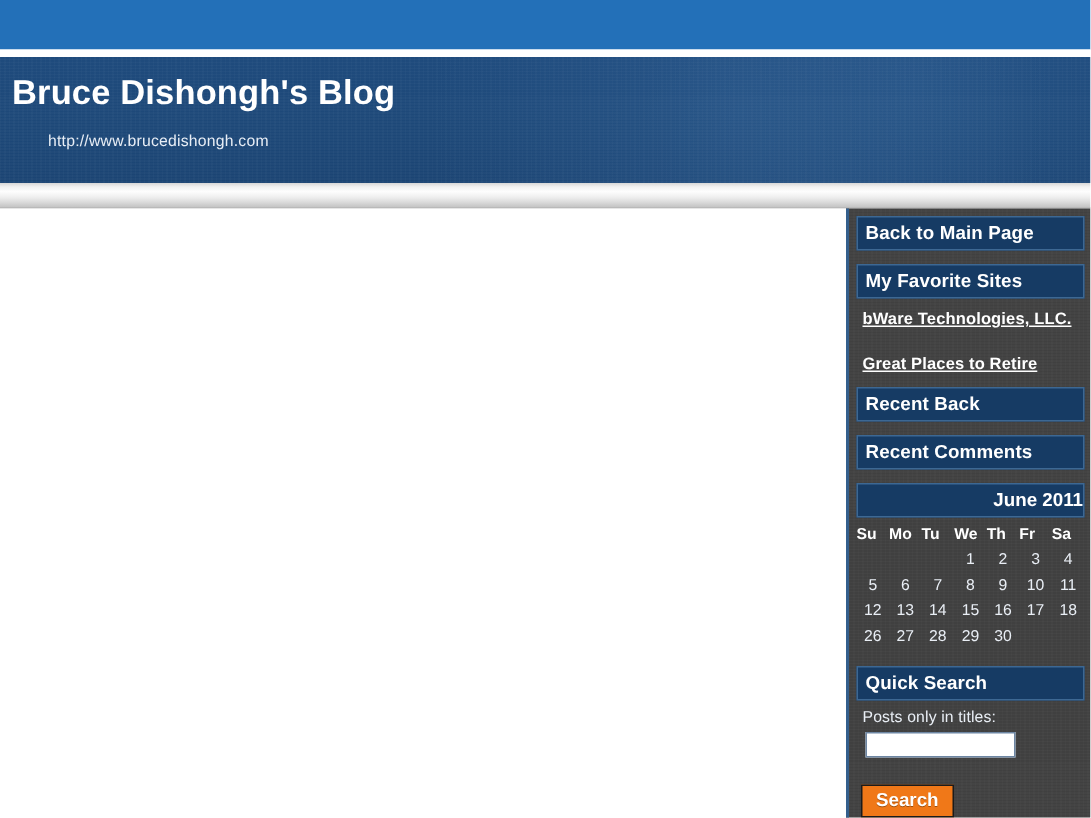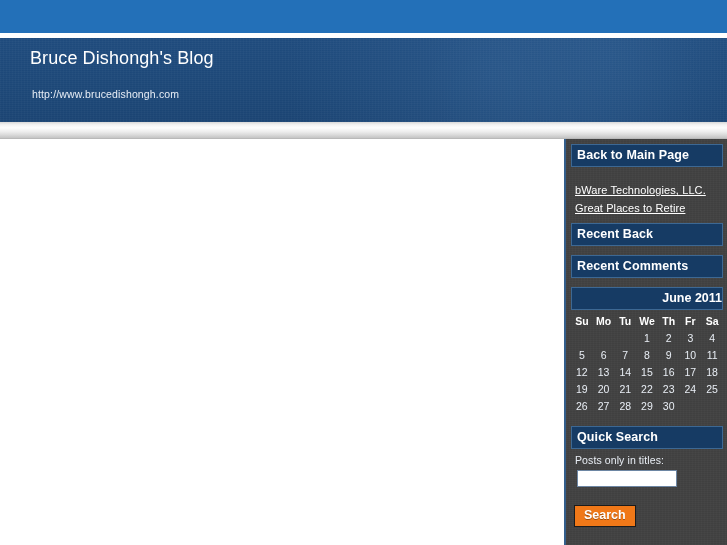--- a/index.html
+++ b/index.html
@@ -54,26 +54,25 @@
     inset: 0;
     background-image:
       repeating-linear-gradient(0deg, rgba(255,255,255,0.022) 0 1px, rgba(0,0,0,0) 1px 2px),
       repeating-linear-gradient(90deg, rgba(255,255,255,0.018) 0 1px, rgba(0,0,0,0) 1px 3px);
     pointer-events: none;
   }
   .site-title {
     position: absolute;
     left: 8px;
     top: 10px;
-    font-size: 18px;
-    font-weight: normal;
+    font-size: 23px;
+    font-weight: bold;
     color: #ffffff;
     letter-spacing: 0.1px;
     z-index: 2;
-    margin-left: 22px;
   }
   .site-url {
     position: absolute;
     left: 8px;
     top: 50px;
     font-size: 10.5px;
     color: #e8eef6;
     letter-spacing: 0.15px;
     z-index: 2;
     margin-left: 24px;
@@ -156,22 +155,22 @@
   
   .sb-link {
     display: block;
     color: #ffffff;
     font-size: 11px;
     text-decoration: underline;
     padding-left: 4px;
     letter-spacing: 0.1px;
   }
 
-  .sb-links-block { padding-top: 8px; }
-  .sb-links-block .sb-link + .sb-link { margin-top: 6px; }
+  .sb-links-block { padding-top: 8px; font-weight: bold; }
+  .sb-links-block .sb-link + .sb-link { margin-top: 18px; }
 
   
   .cal-wrap { padding-top: 9px; }
   .cal-title {
     background: #163b64;
     border: 1px solid #3d6893;
     color: #ffffff;
     font-size: 12.5px;
     font-weight: bold;
     text-align: right;
@@ -180,21 +179,21 @@
   }
   table.cal {
     width: 100%;
     border-collapse: collapse;
     margin-top: 3px;
   }
   table.cal th {
     color: #ffffff;
     font-size: 10.5px;
     font-weight: bold;
-    text-align: center;
+    text-align: left;
     padding: 2px 0 3px 0;
     width: 14.28%;
   }
   table.cal td {
     color: #e9eef5;
     font-size: 10.5px;
     text-align: center;
     padding: 2px 0 3px 0;
     width: 14.28%;
   }
@@ -252,20 +251,21 @@
 
   <div class="content"></div>
 
   <div class="sidebar">
     <div class="sb-inner">
 
       <div class="sb-head">Back to Main Page</div>
 
       <div class="sb-gap-sm"></div>
 
+      <div class="sb-head">My Favorite Sites</div>
 
       <div class="sb-links-block">
         <a class="sb-link" href="#">bWare Technologies, LLC.</a>
         <a class="sb-link" href="#">Great Places to Retire</a>
       </div>
 
       <div class="sb-gap-sm"></div>
 
       <div class="sb-head">Recent Back</div>
 
@@ -309,29 +309,20 @@
             <tr>
               <td>12</td>
               <td>13</td>
               <td>14</td>
               <td>15</td>
               <td>16</td>
               <td>17</td>
               <td>18</td>
             </tr>
             <tr>
-              <td>19</td>
-              <td>20</td>
-              <td>21</td>
-              <td>22</td>
-              <td>23</td>
-              <td>24</td>
-              <td>25</td>
-            </tr>
-            <tr>
               <td>26</td>
               <td>27</td>
               <td>28</td>
               <td>29</td>
               <td>30</td>
               <td></td>
               <td></td>
             </tr>
           </tbody>
         </table>

